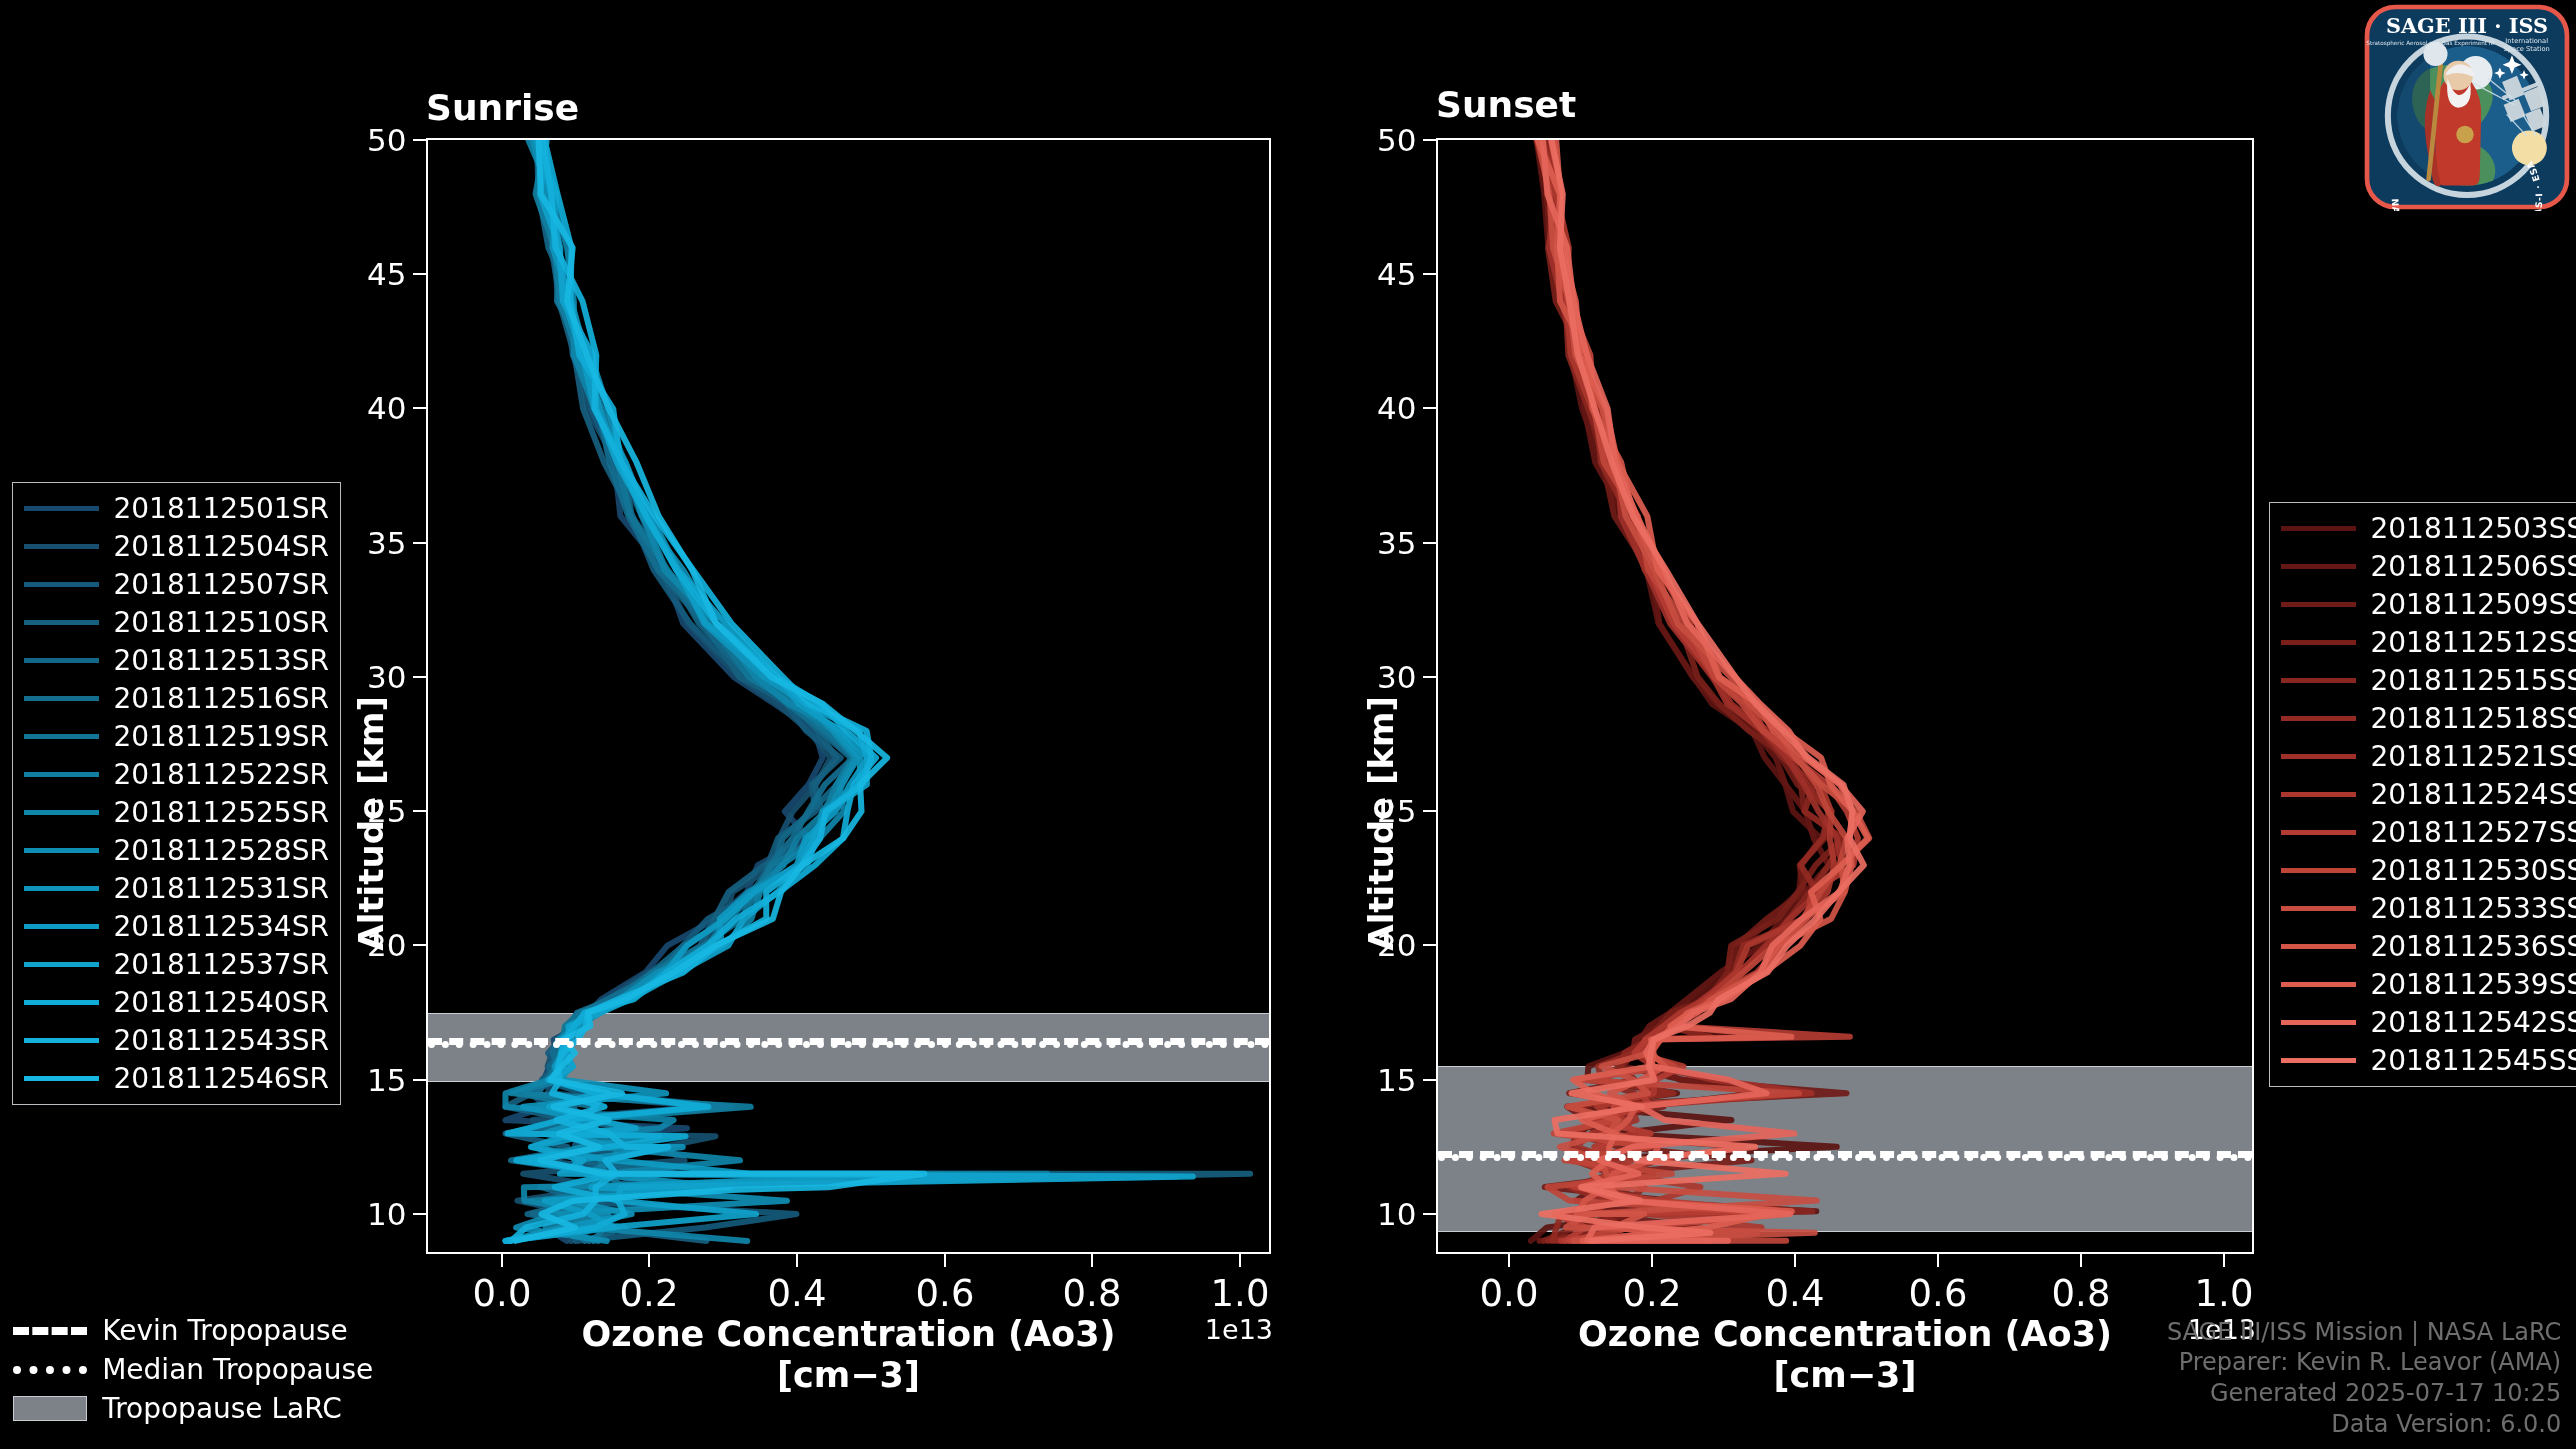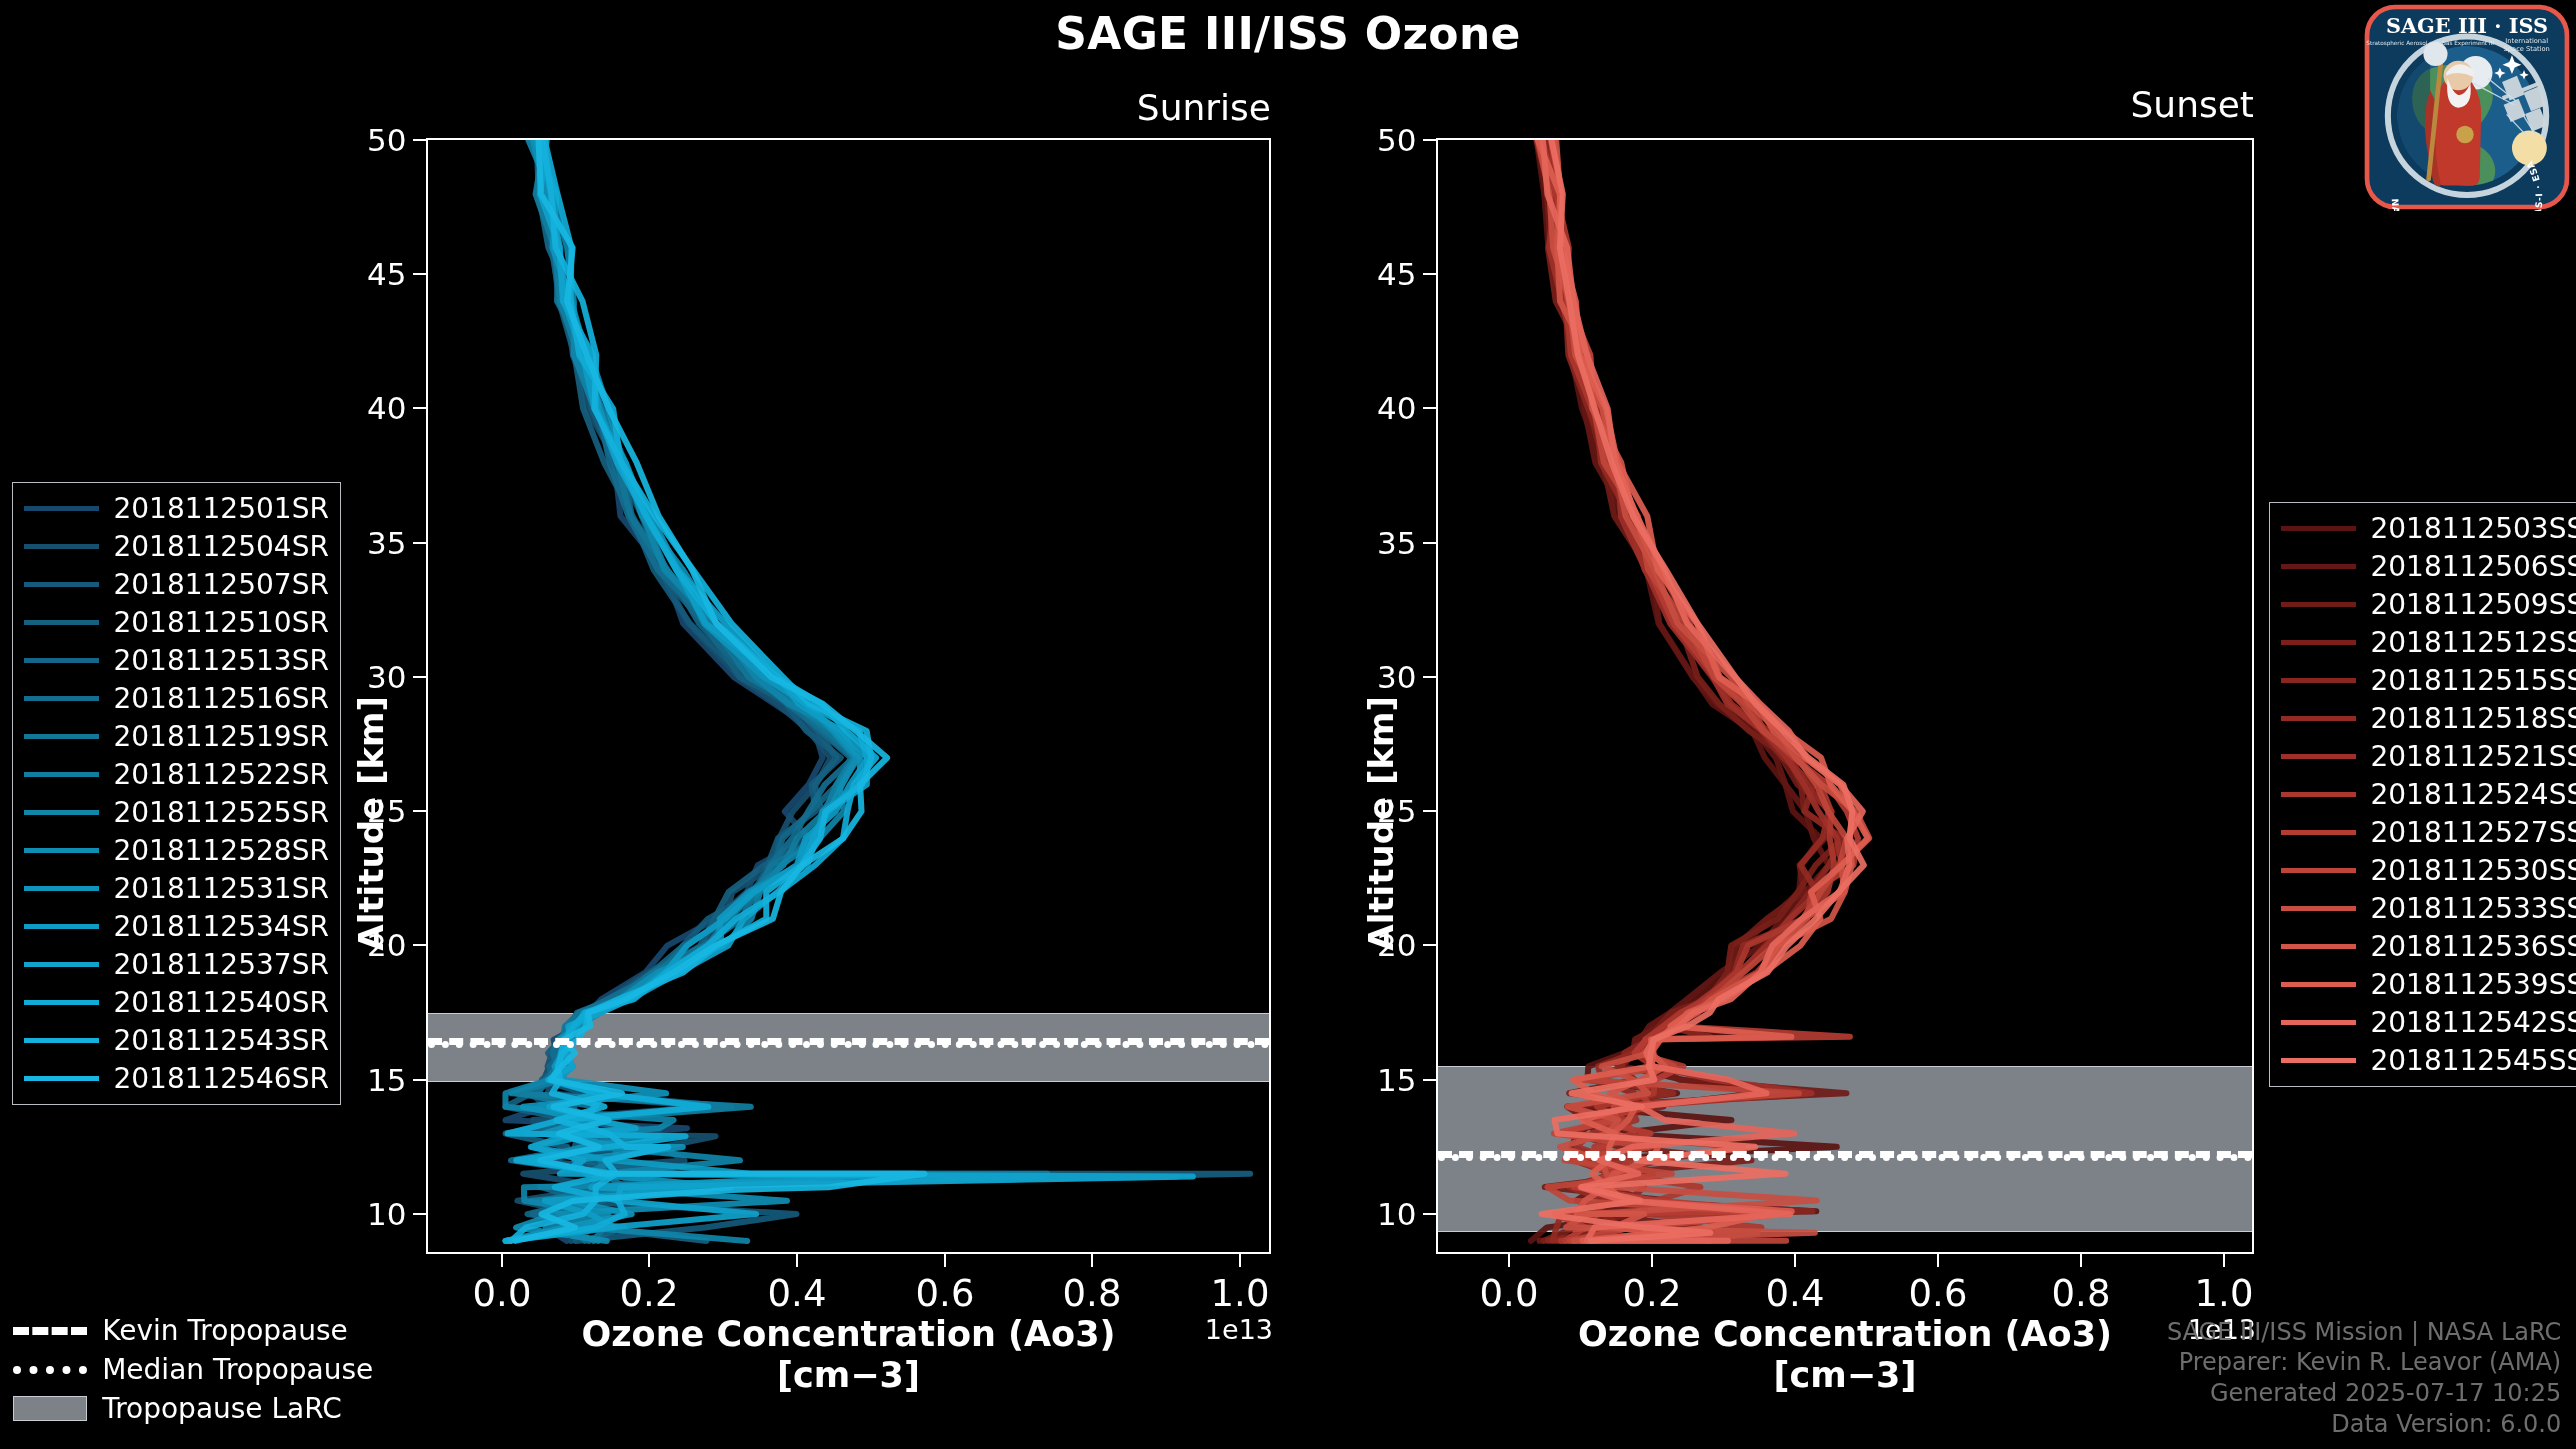--- a/index.html
+++ b/index.html
@@ -5,21 +5,21 @@
 <style>
   html,body{margin:0;padding:0;background:#000;}
   body{width:2576px;height:1449px;position:relative;overflow:hidden;
        font-family:"DejaVu Sans","Liberation Sans",sans-serif;color:#fff;}
 
   
   #main-title{position:absolute;left:0;right:0;top:9.4px;text-align:center;
     font-size:44px;font-weight:bold;letter-spacing:0.3px;line-height:1.12;}
   #main-title div{display:block;}
 
-  .subplot-title{position:absolute;font-size:36px;font-weight:normal;text-align:right;}
+  .subplot-title{position:absolute;font-size:36px;font-weight:bold;text-align:left;}
   #sunrise-title{top:87px;left:426px;width:845px;}
   #sunset-title{top:84px;left:1436px;width:818px;}
 
   
   .axes{position:absolute;border:2px solid #ffffff;box-sizing:border-box;background:#000;}
   #axes-sunrise{left:426px;top:138px;width:845px;height:1116px;}
   #axes-sunset{left:1436px;top:138px;width:818px;height:1116px;}
   .plotclip{position:absolute;inset:0;overflow:hidden;}
 
   
@@ -67,21 +67,20 @@
     font-size:24px;line-height:1.28;}
   #credits div{display:block;}
 
   
   #logo{position:absolute;right:5.4px;top:2.7px;width:208px;height:208px;}
 </style>
 </head>
 <body>
 
 <div id="main-title">
-  <div>SAGE III/ISS Ozone</div>
 </div>
 
 <div class="subplot-title" id="sunrise-title">Sunrise</div>
 <div class="subplot-title" id="sunset-title">Sunset</div>
 
 <div class="axes" id="axes-sunrise">
   <div class="plotclip" id="clip-sunrise">
       <div class="tropo-range" style="top: 873px; height: 67px;"></div>
       <svg width="841" height="1112" style="position: absolute; left: 0px; top: 0px;" viewBox="0 0 1254 1657">
         <path d="M207.0 1641.0 L175.3 1621.0 L220.5 1601.0 L188.9 1581.0 L278.8 1560.9 L799.1 1544.9 L252.7 1540.9 L162.9 1520.9 L282.8 1500.9 L272.2 1480.9 L386.1 1472.9 L115.5 1460.9 L175.9 1440.9 L153.9 1420.9 L172.6 1400.8 L180.8 1380.8 L191.1 1360.8 L187.4 1340.8 L225.8 1320.8 L239.7 1300.8 L258.4 1280.8 L324.3 1240.7 L356.9 1200.7 L429.4 1160.7 L475.5 1120.7 L491.8 1080.7 L567.8 1040.6 L532.0 1000.6 L567.6 960.6 L588.6 920.6 L576.6 880.5 L517.0 840.5 L456.4 800.5 L380.5 720.4 L352.1 640.4 L287.0 560.3 L277.9 480.3 L243.3 400.2 L216.1 320.2 L205.3 240.1 L186.2 160.1 L185.2 80.0 L166.3 0.0" fill="none" stroke="#17486e" stroke-width="9" stroke-linecap="round" stroke-linejoin="round" opacity="0.92"></path>

